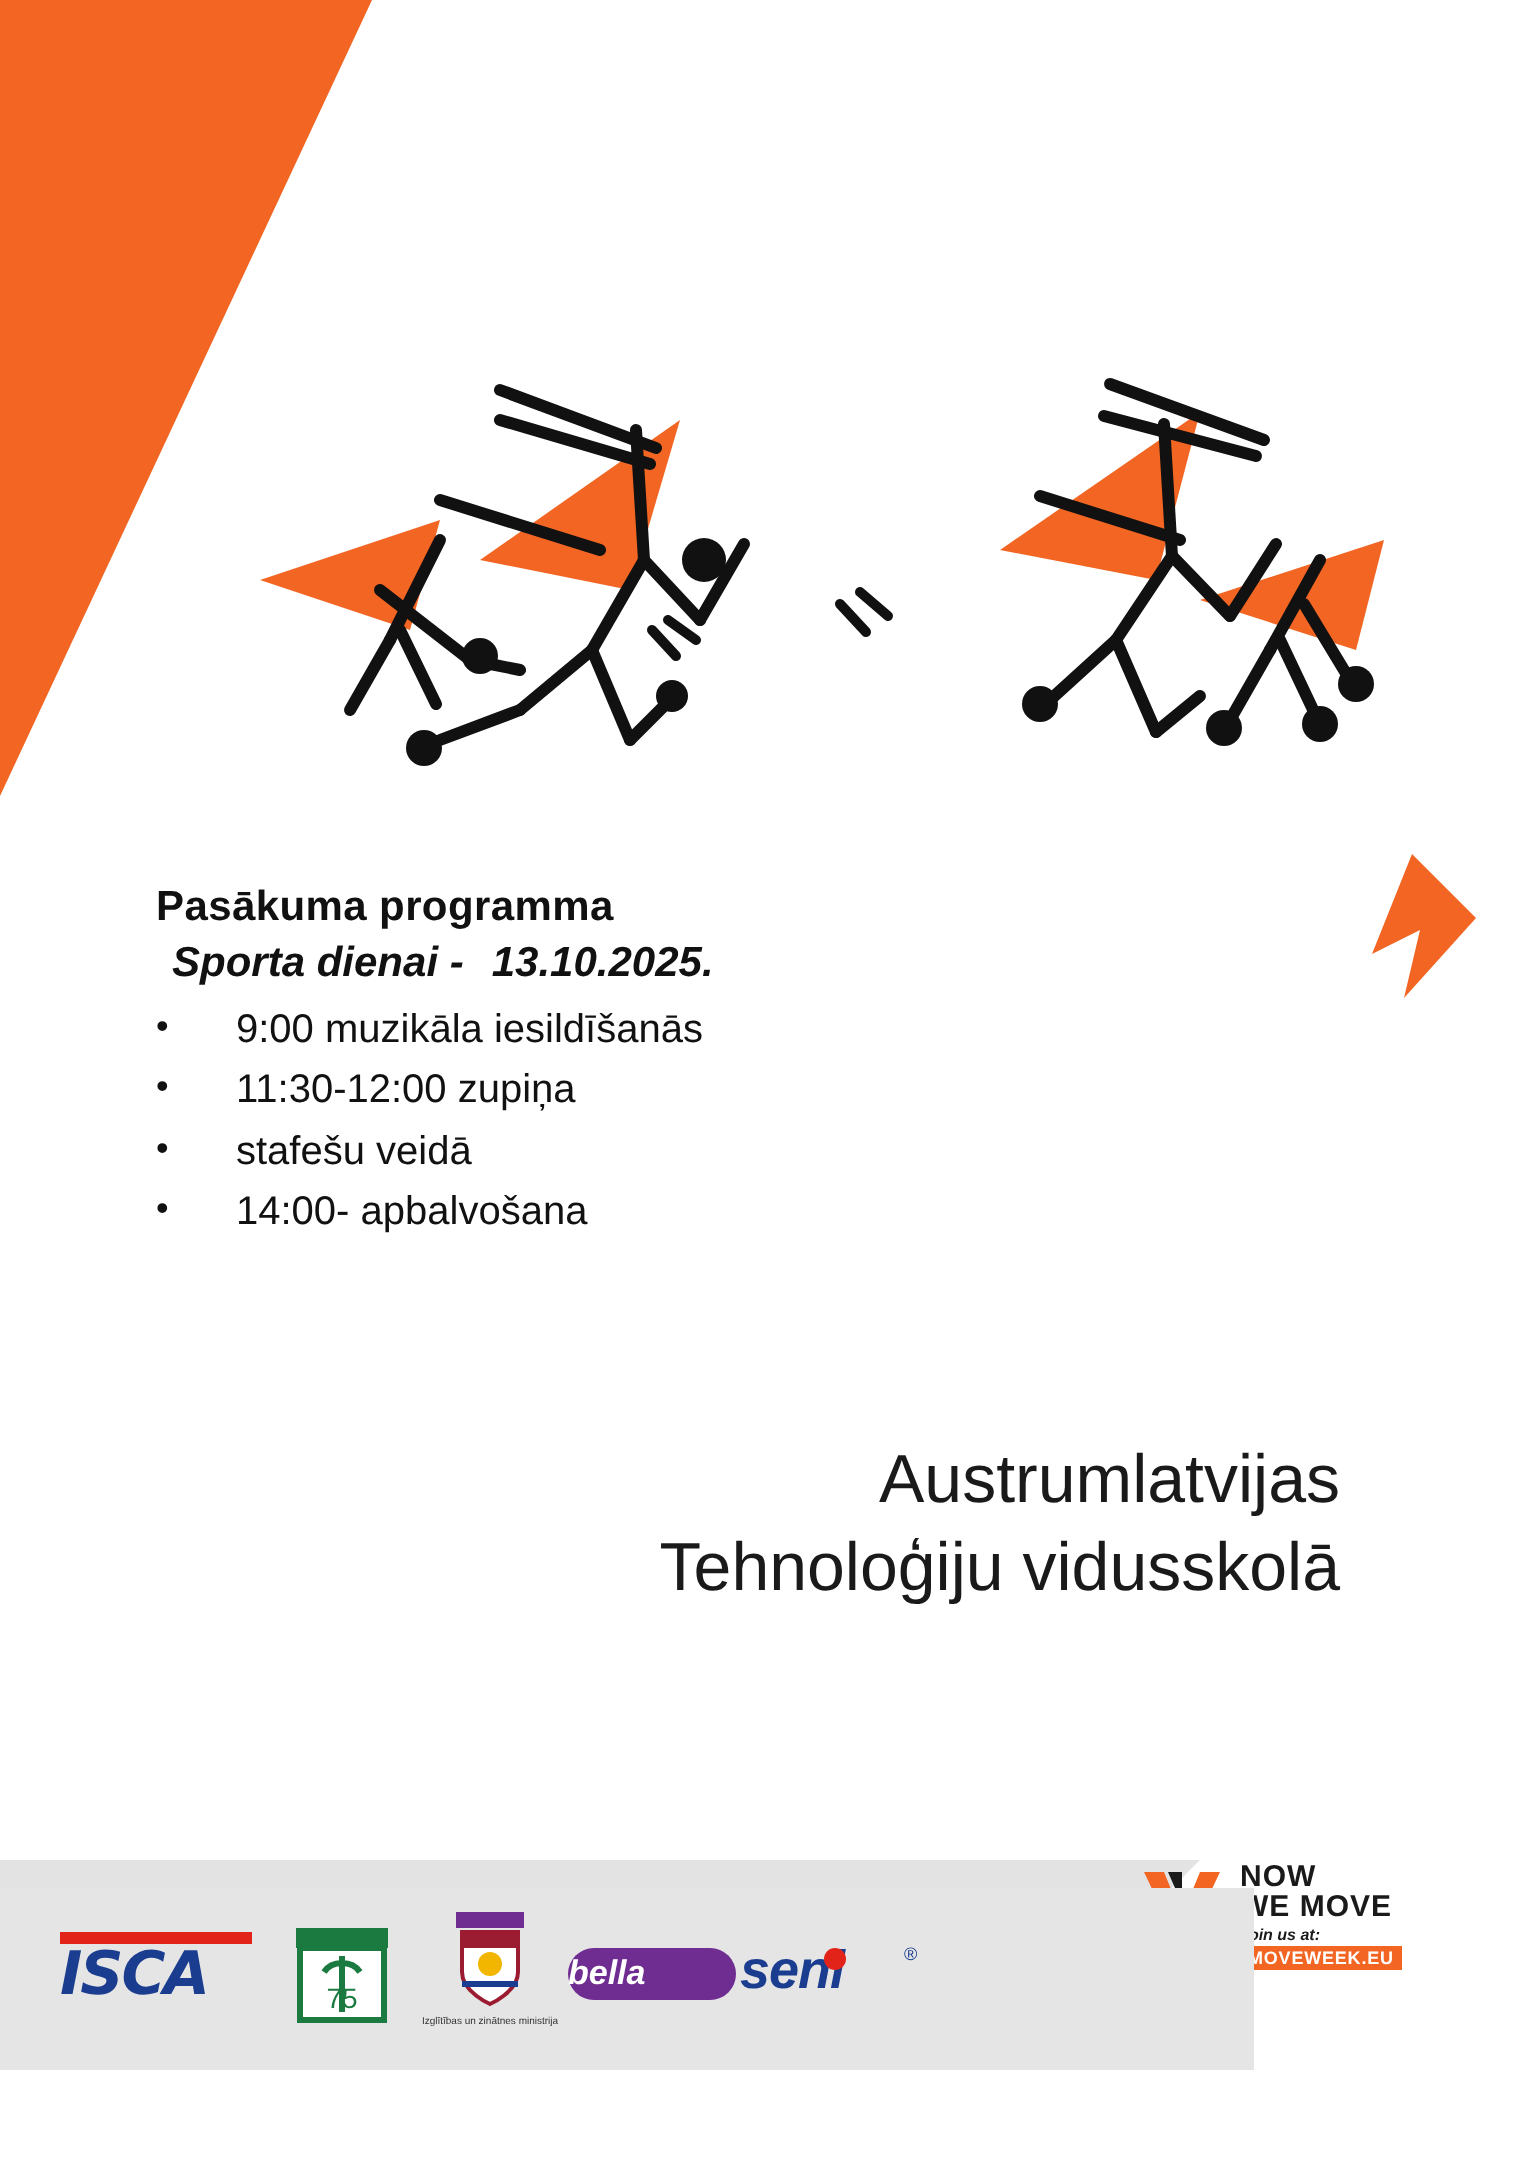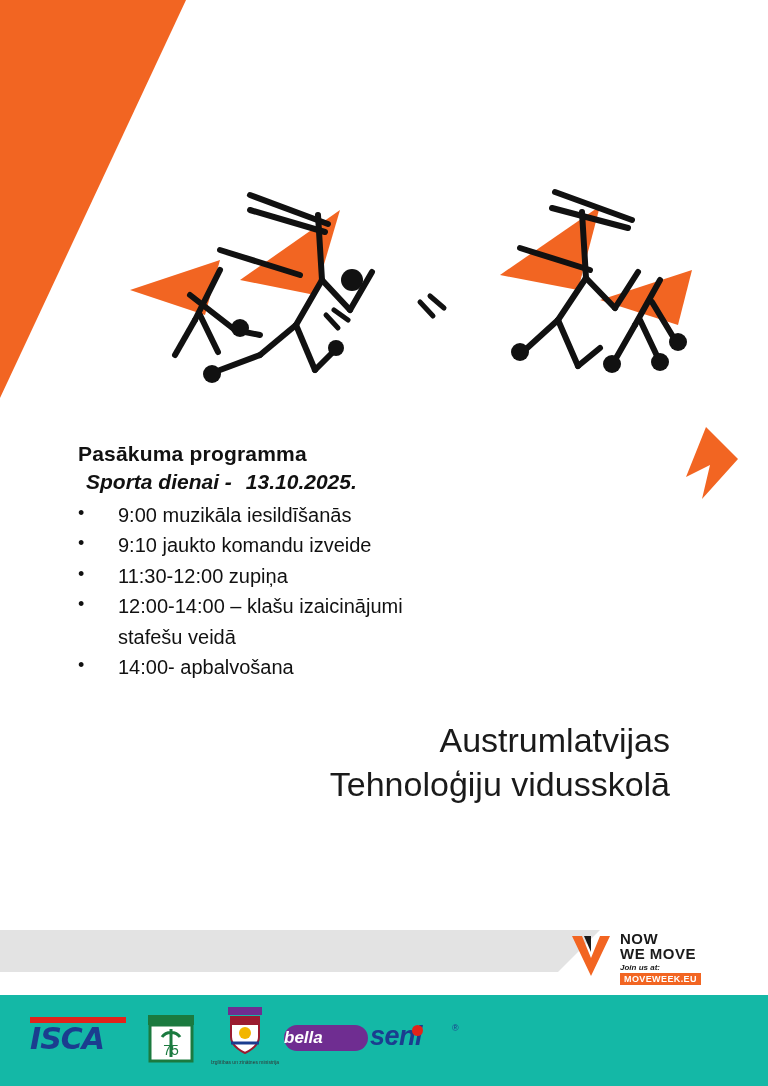--- a/index.html
+++ b/index.html
@@ -167,24 +167,24 @@
     font-size: 9px;
     font-weight: bold;
     letter-spacing: .4px;
     padding: 1px 4px;
   }
 
   
   .sponsors {
     position: absolute;
     left: 0;
-    top: 995px;
-    width: 768px;
+    top: 944px;
+    width: 627px;
     height: 91px;
-    background: #14b8a6;
+    background: #e5e5e5;
   }
   .sponsor {
     position: absolute;
     top: 8px;
     height: 70px;
   }
   .sp-isca   { left: 18px;  width: 120px; }
   .sp-lsfp   { left: 140px; width: 62px; }
   .sp-minist { left: 206px; width: 78px; }
   .sp-bella  { left: 276px; width: 100px; }
@@ -338,27 +338,23 @@
 <section class="program">
   <h1 class="program-title">Pasākuma programma</h1>
   <div class="program-subtitle">
     <span>Sporta dienai -</span><span class="date">13.10.2025.</span>
   </div>
   <ul class="program-list">
     <li>
       <span>9:00 muzikāla iesildīšanās</span>
     </li>
     <li>
-      <span>9:10 jaukto komandu izveide</span>
-    </li>
-    <li>
       <span>11:30-12:00 zupiņa</span>
     </li>
     <li>
-      <span>12:00-14:00 – klašu izaicinājumi</span>
       <span class="cont">stafešu veidā</span>
     </li>
     <li>
       <span>14:00- apbalvošana</span>
     </li>
   </ul>
 </section>
 
 <div class="school">
   <span class="line">Austrumlatvijas</span>

